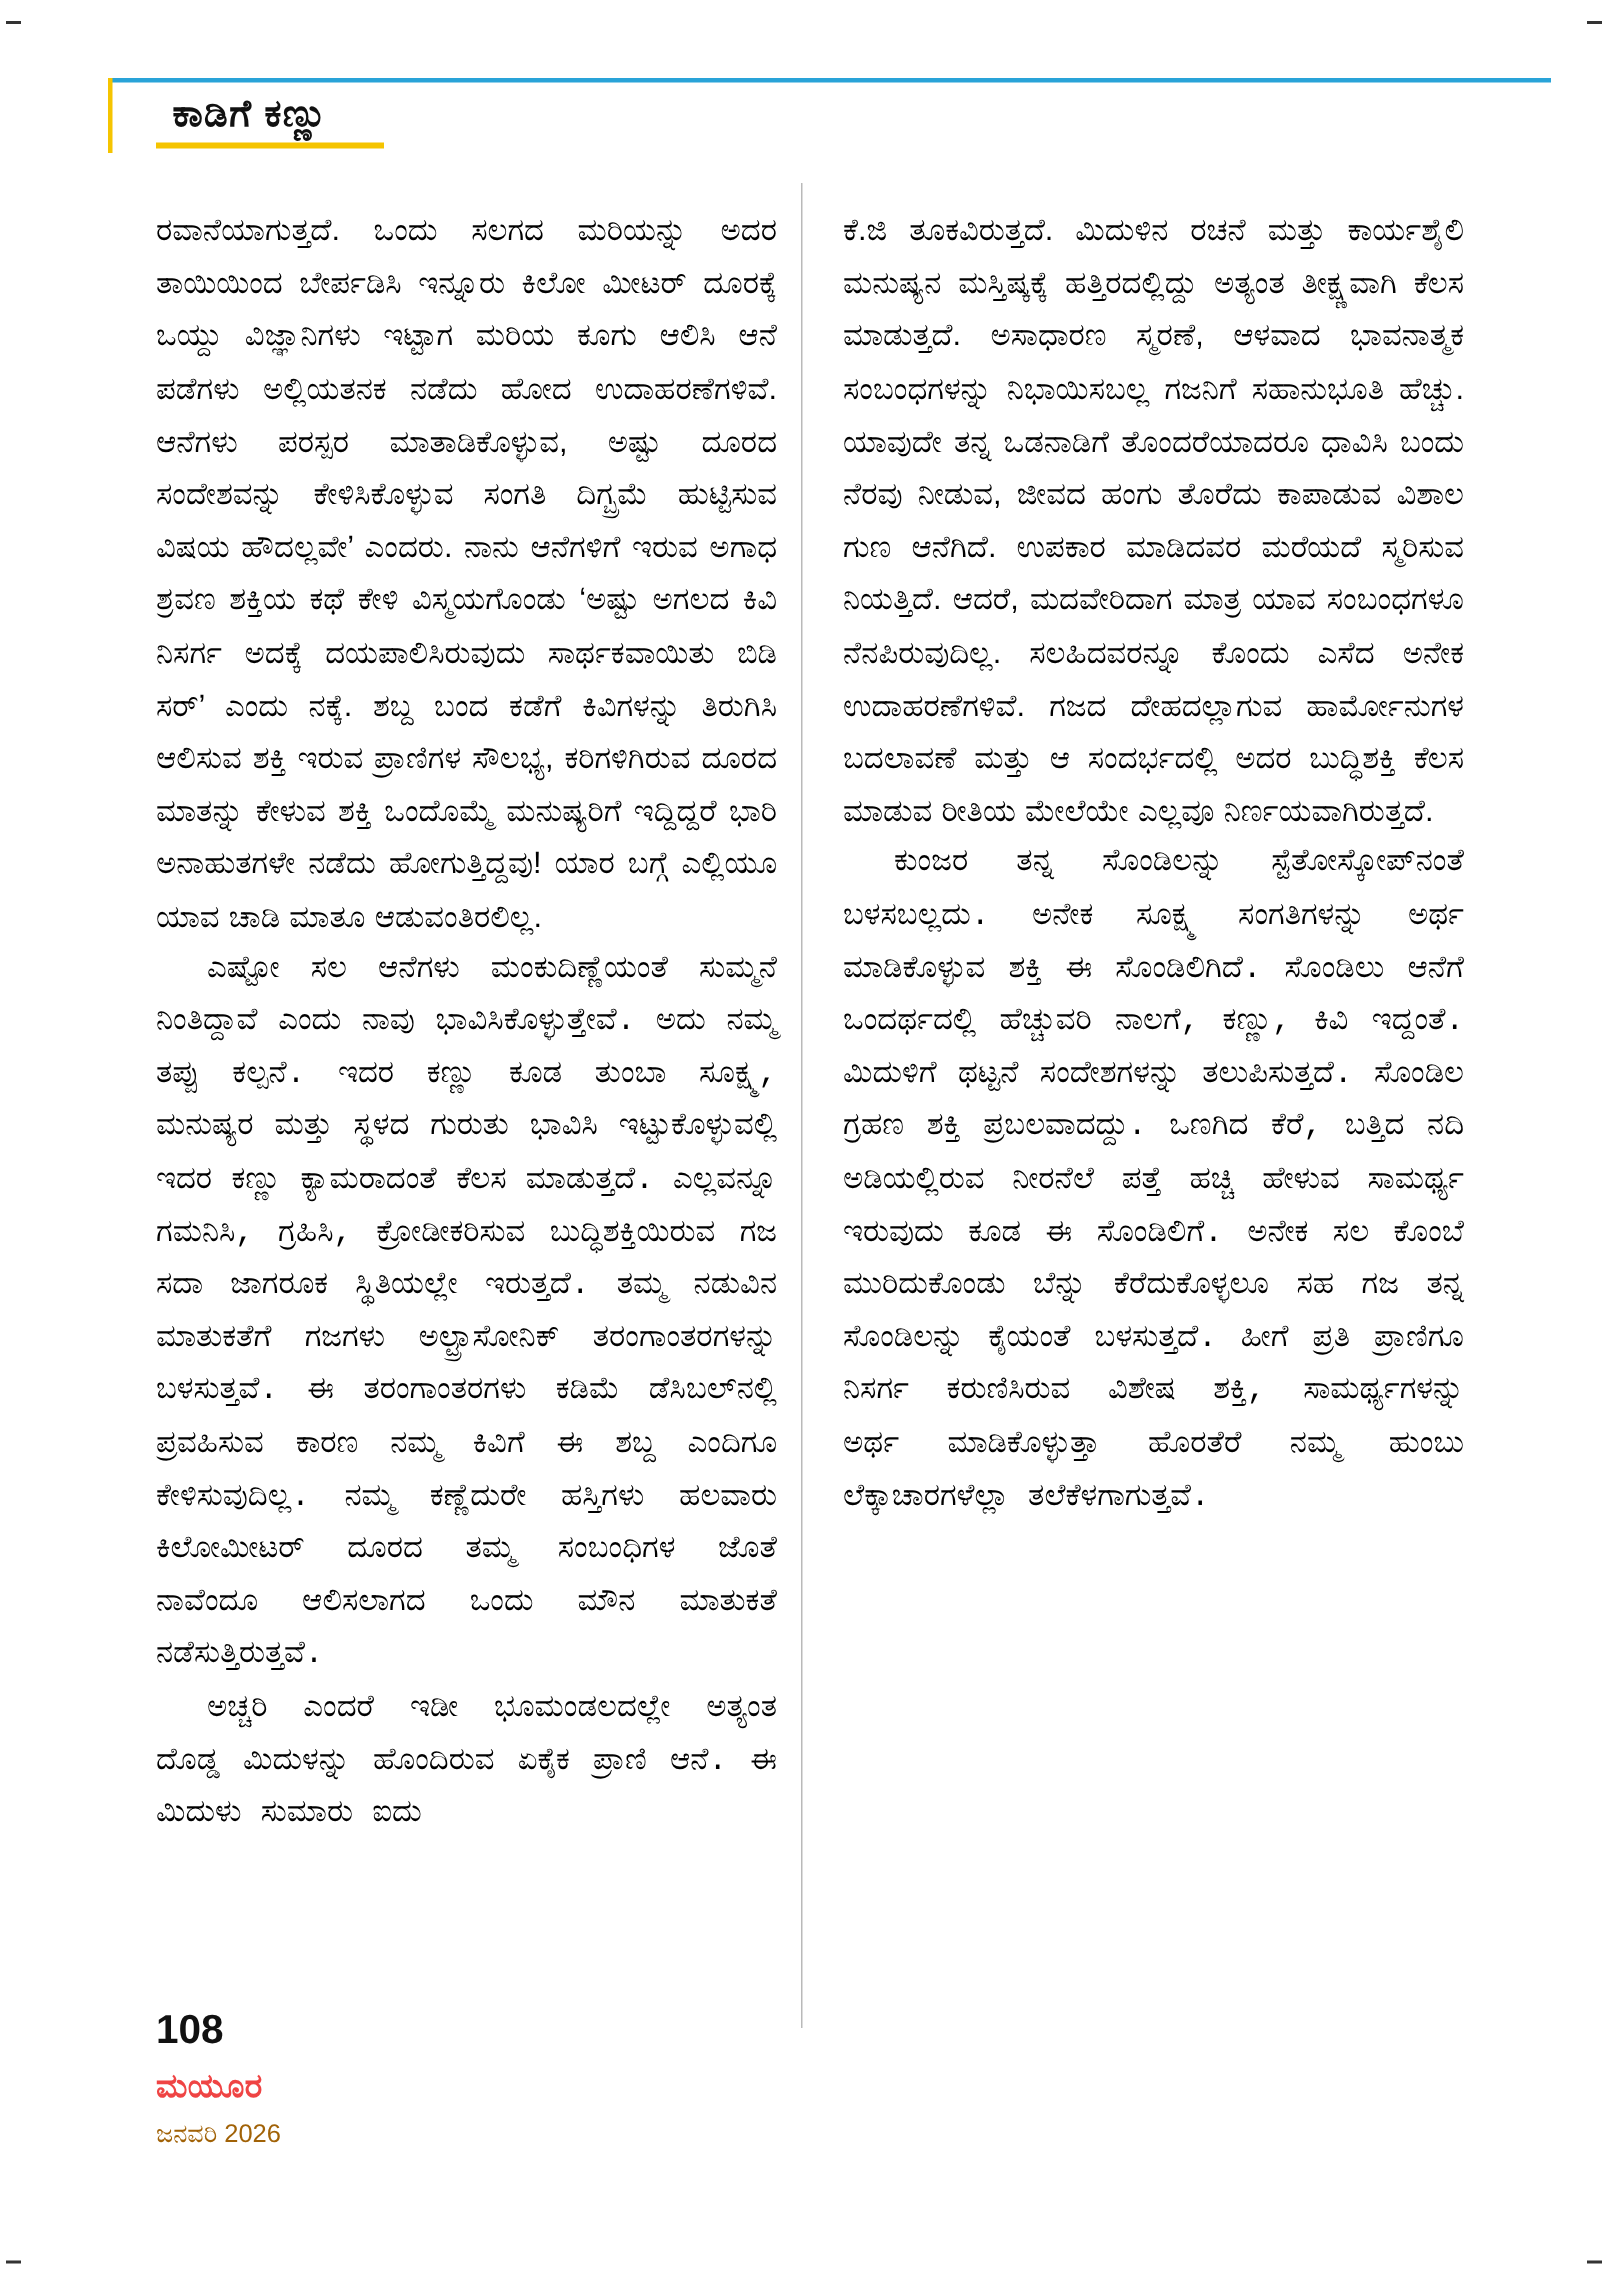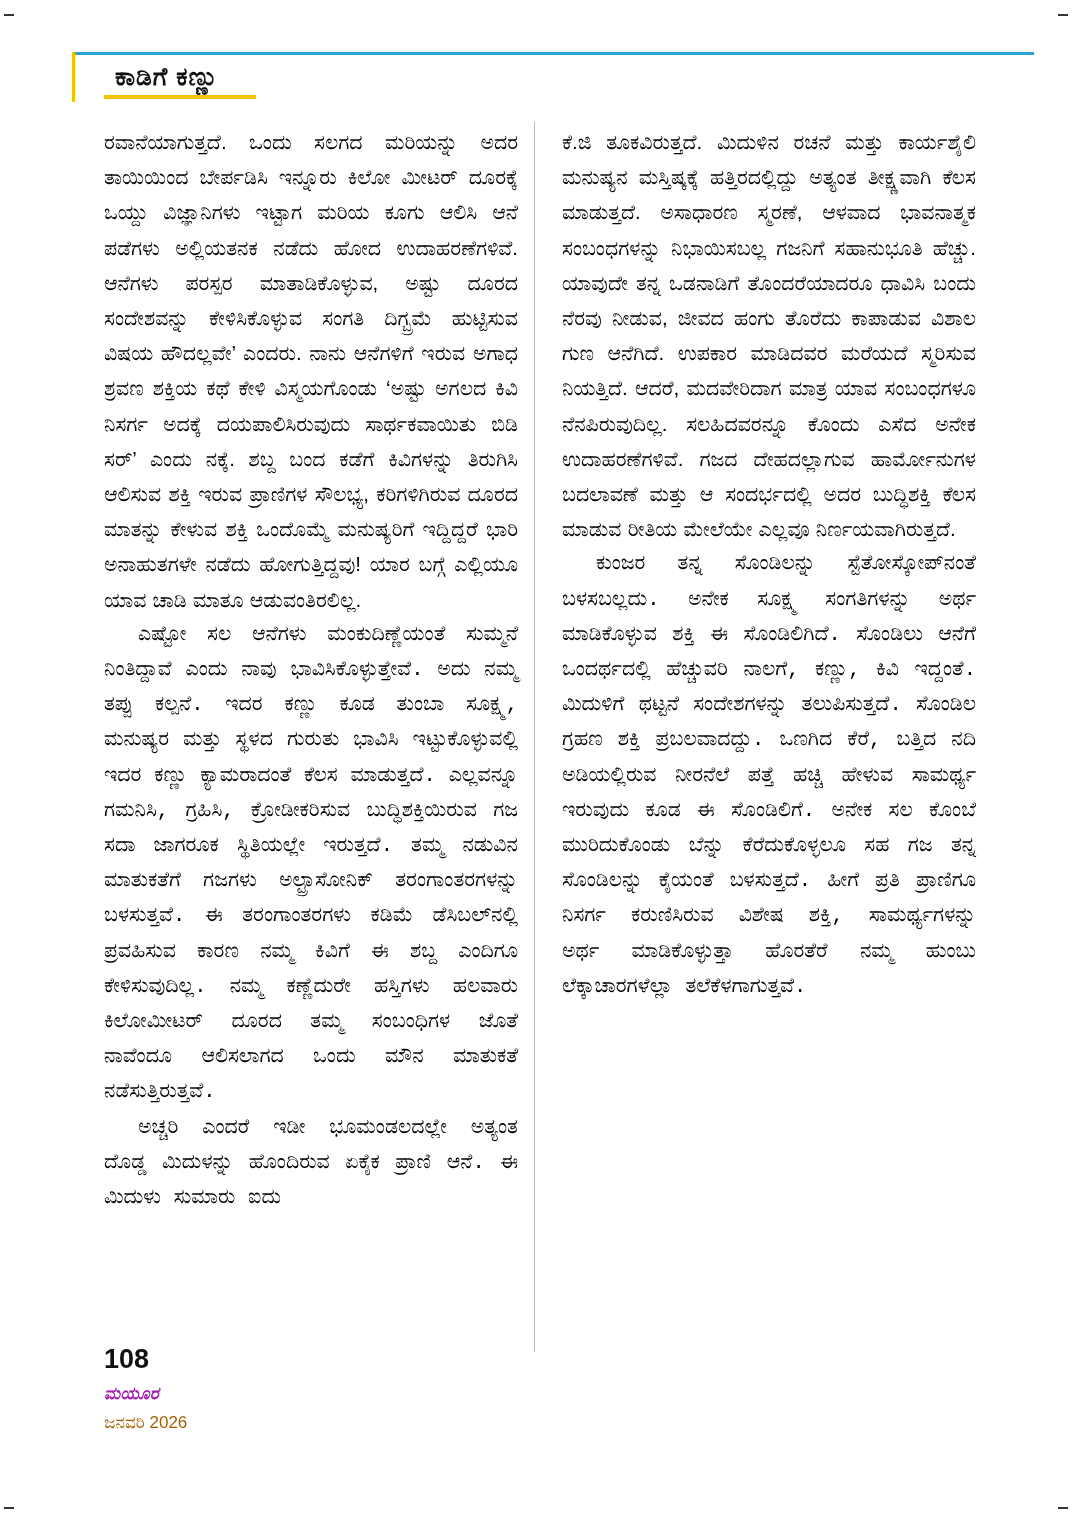--- a/index.html
+++ b/index.html
@@ -85,21 +85,21 @@
   .col-divider {
     position: absolute;
     left: 534px;
     top: 122px;
     width: 1px;
     height: 1230px;
     background: #b9b9b9;
   }
 
   p.body {
-    margin: 4px 0 0 0;
+    margin: 16px 0 0 0;
     font-size: 20.5px;
     line-height: 35.2px;
     text-align: justify;
     text-justify: inter-word;
     word-spacing: 0.5px;
     color: #000000;
   }
   p.body + p.body { margin-top: 0; font-family: Liberation Mono, monospace; }
   p.body.indent { text-indent: 34px; }
 
@@ -112,25 +112,24 @@
     align-items: baseline;
     gap: 9px;
     flex-direction: column;
   }
   .folio {
     font-size: 27px;
     font-weight: bold;
     color: #111111;
   }
   .masthead {
-    font-size: 17px;
+    font-size: 22px;
     font-weight: bold;
-    color: #a21caf;
+    color: #ef4444;
     letter-spacing: 0.3px;
-    font-style: italic;
   }
   .issue {
     font-size: 17px;
     color: #a16207;
   }
 </style>
 </head>
 <body>
 
 <div class="page">

